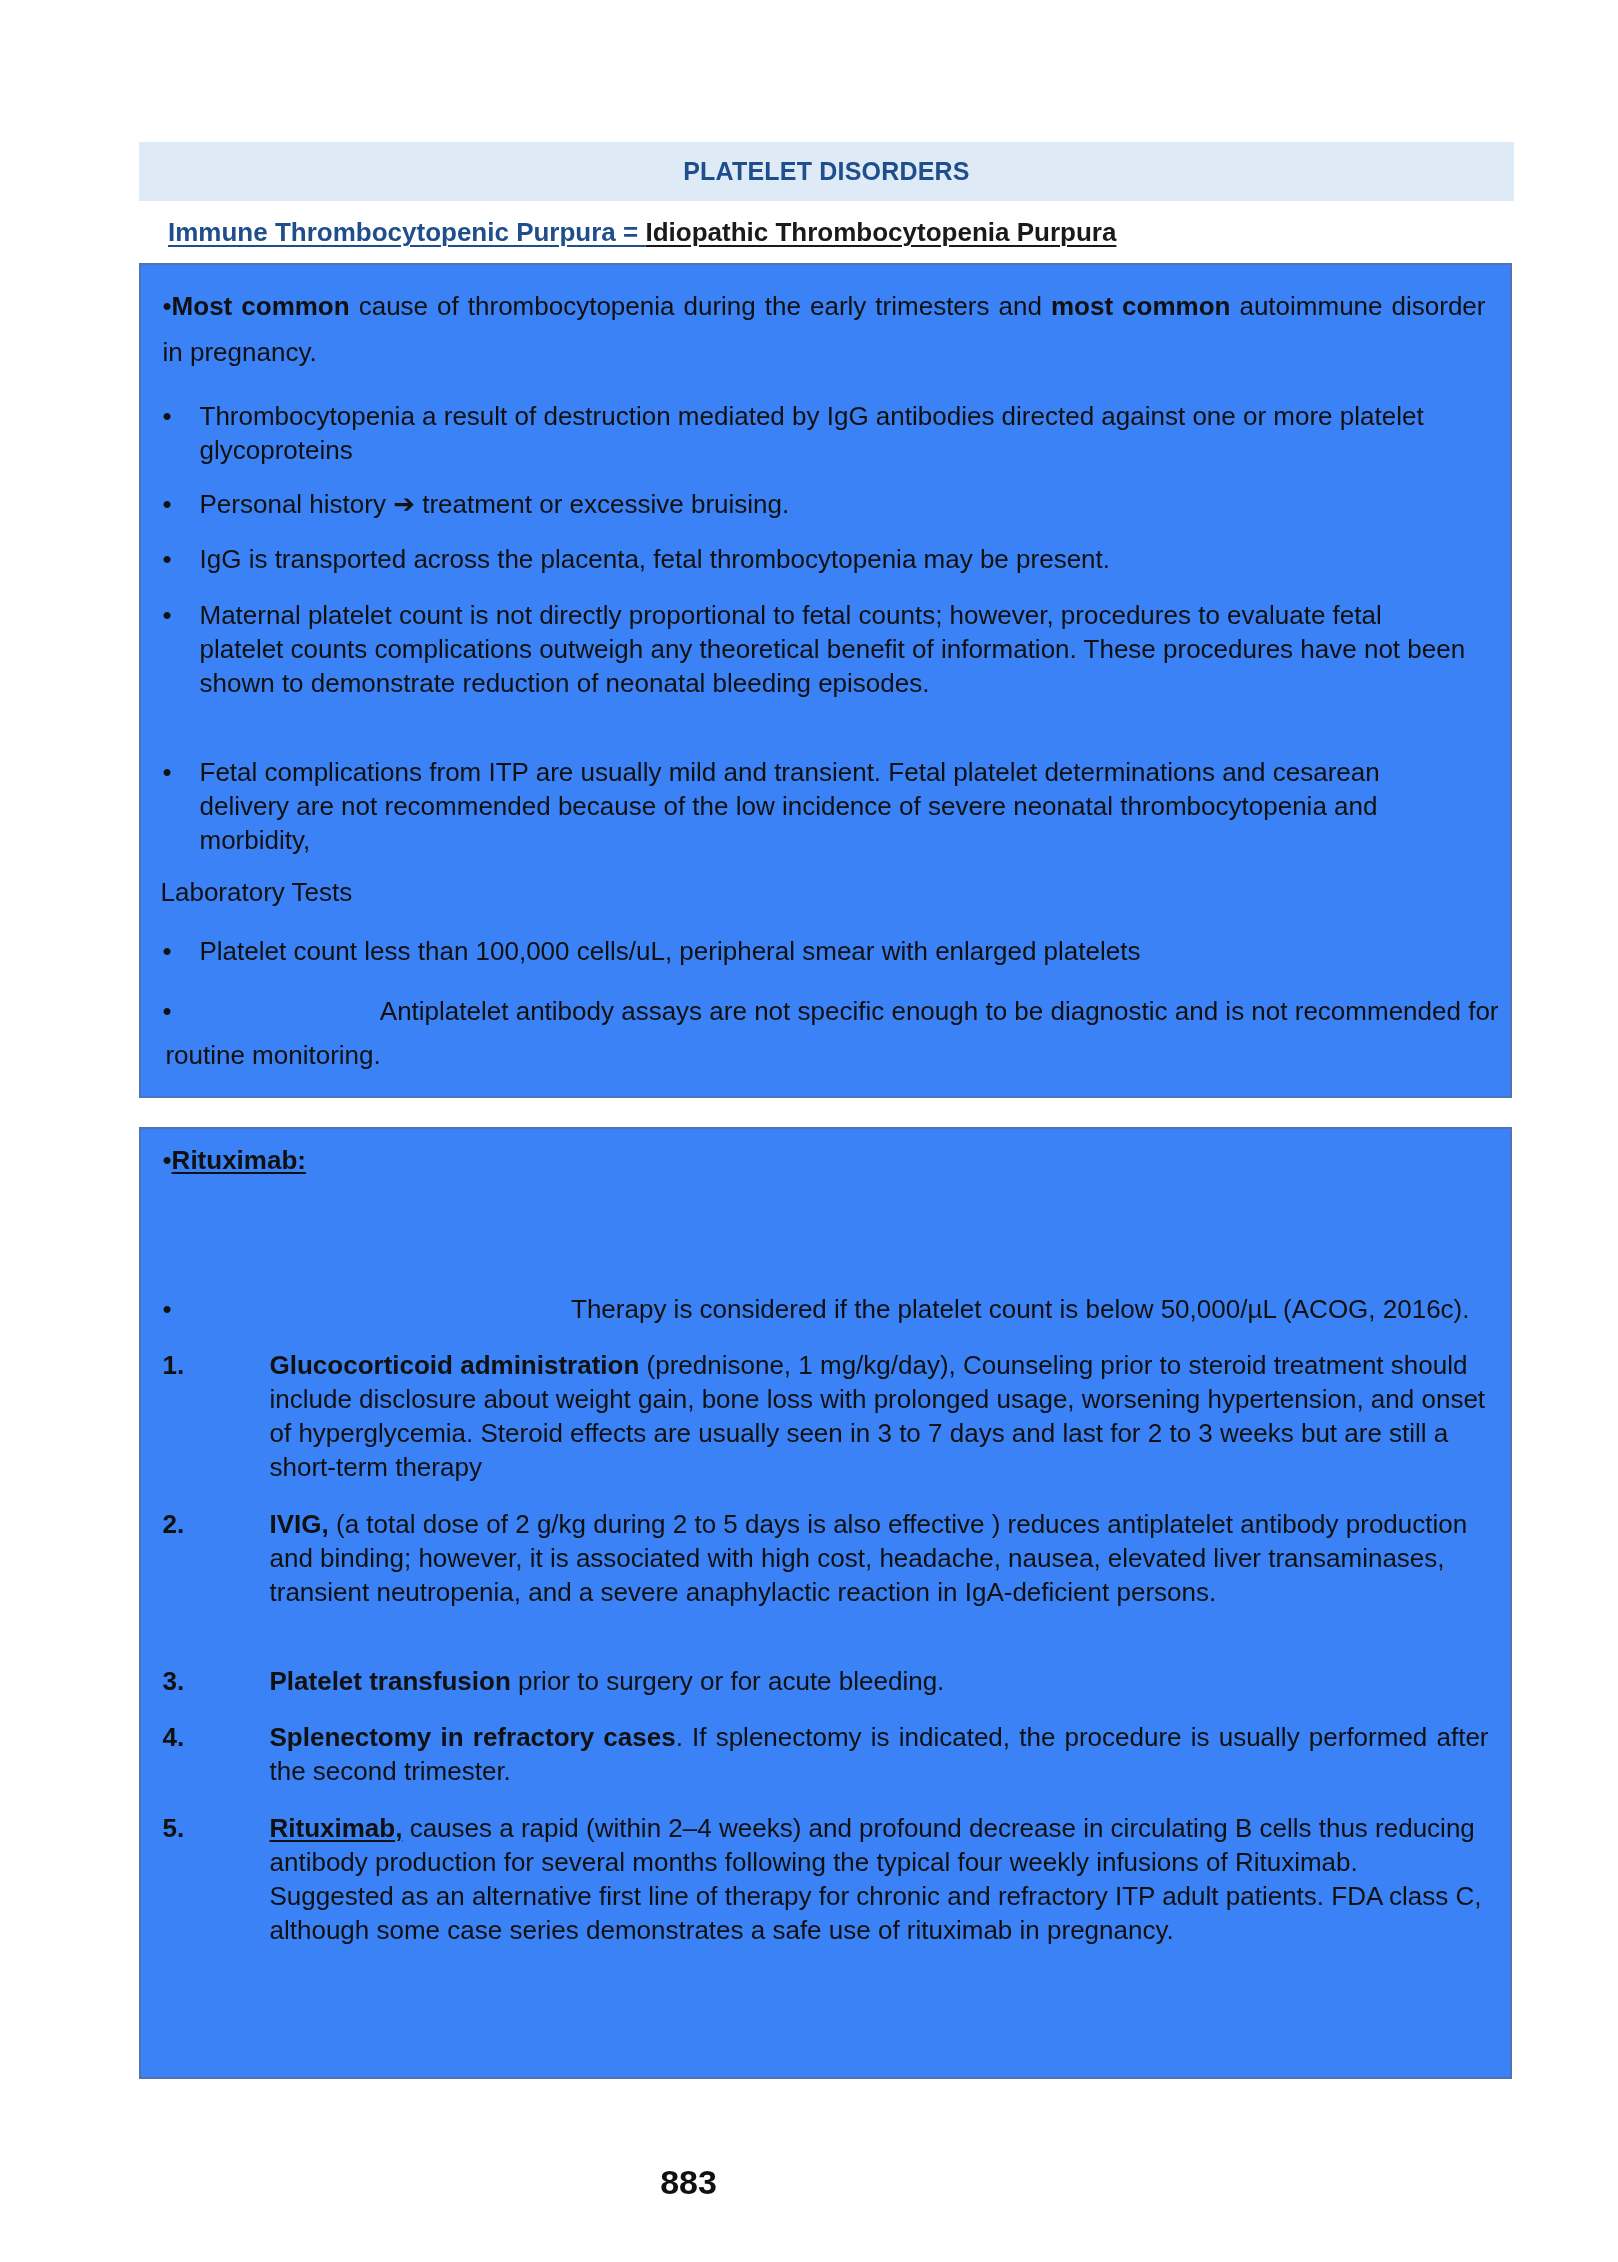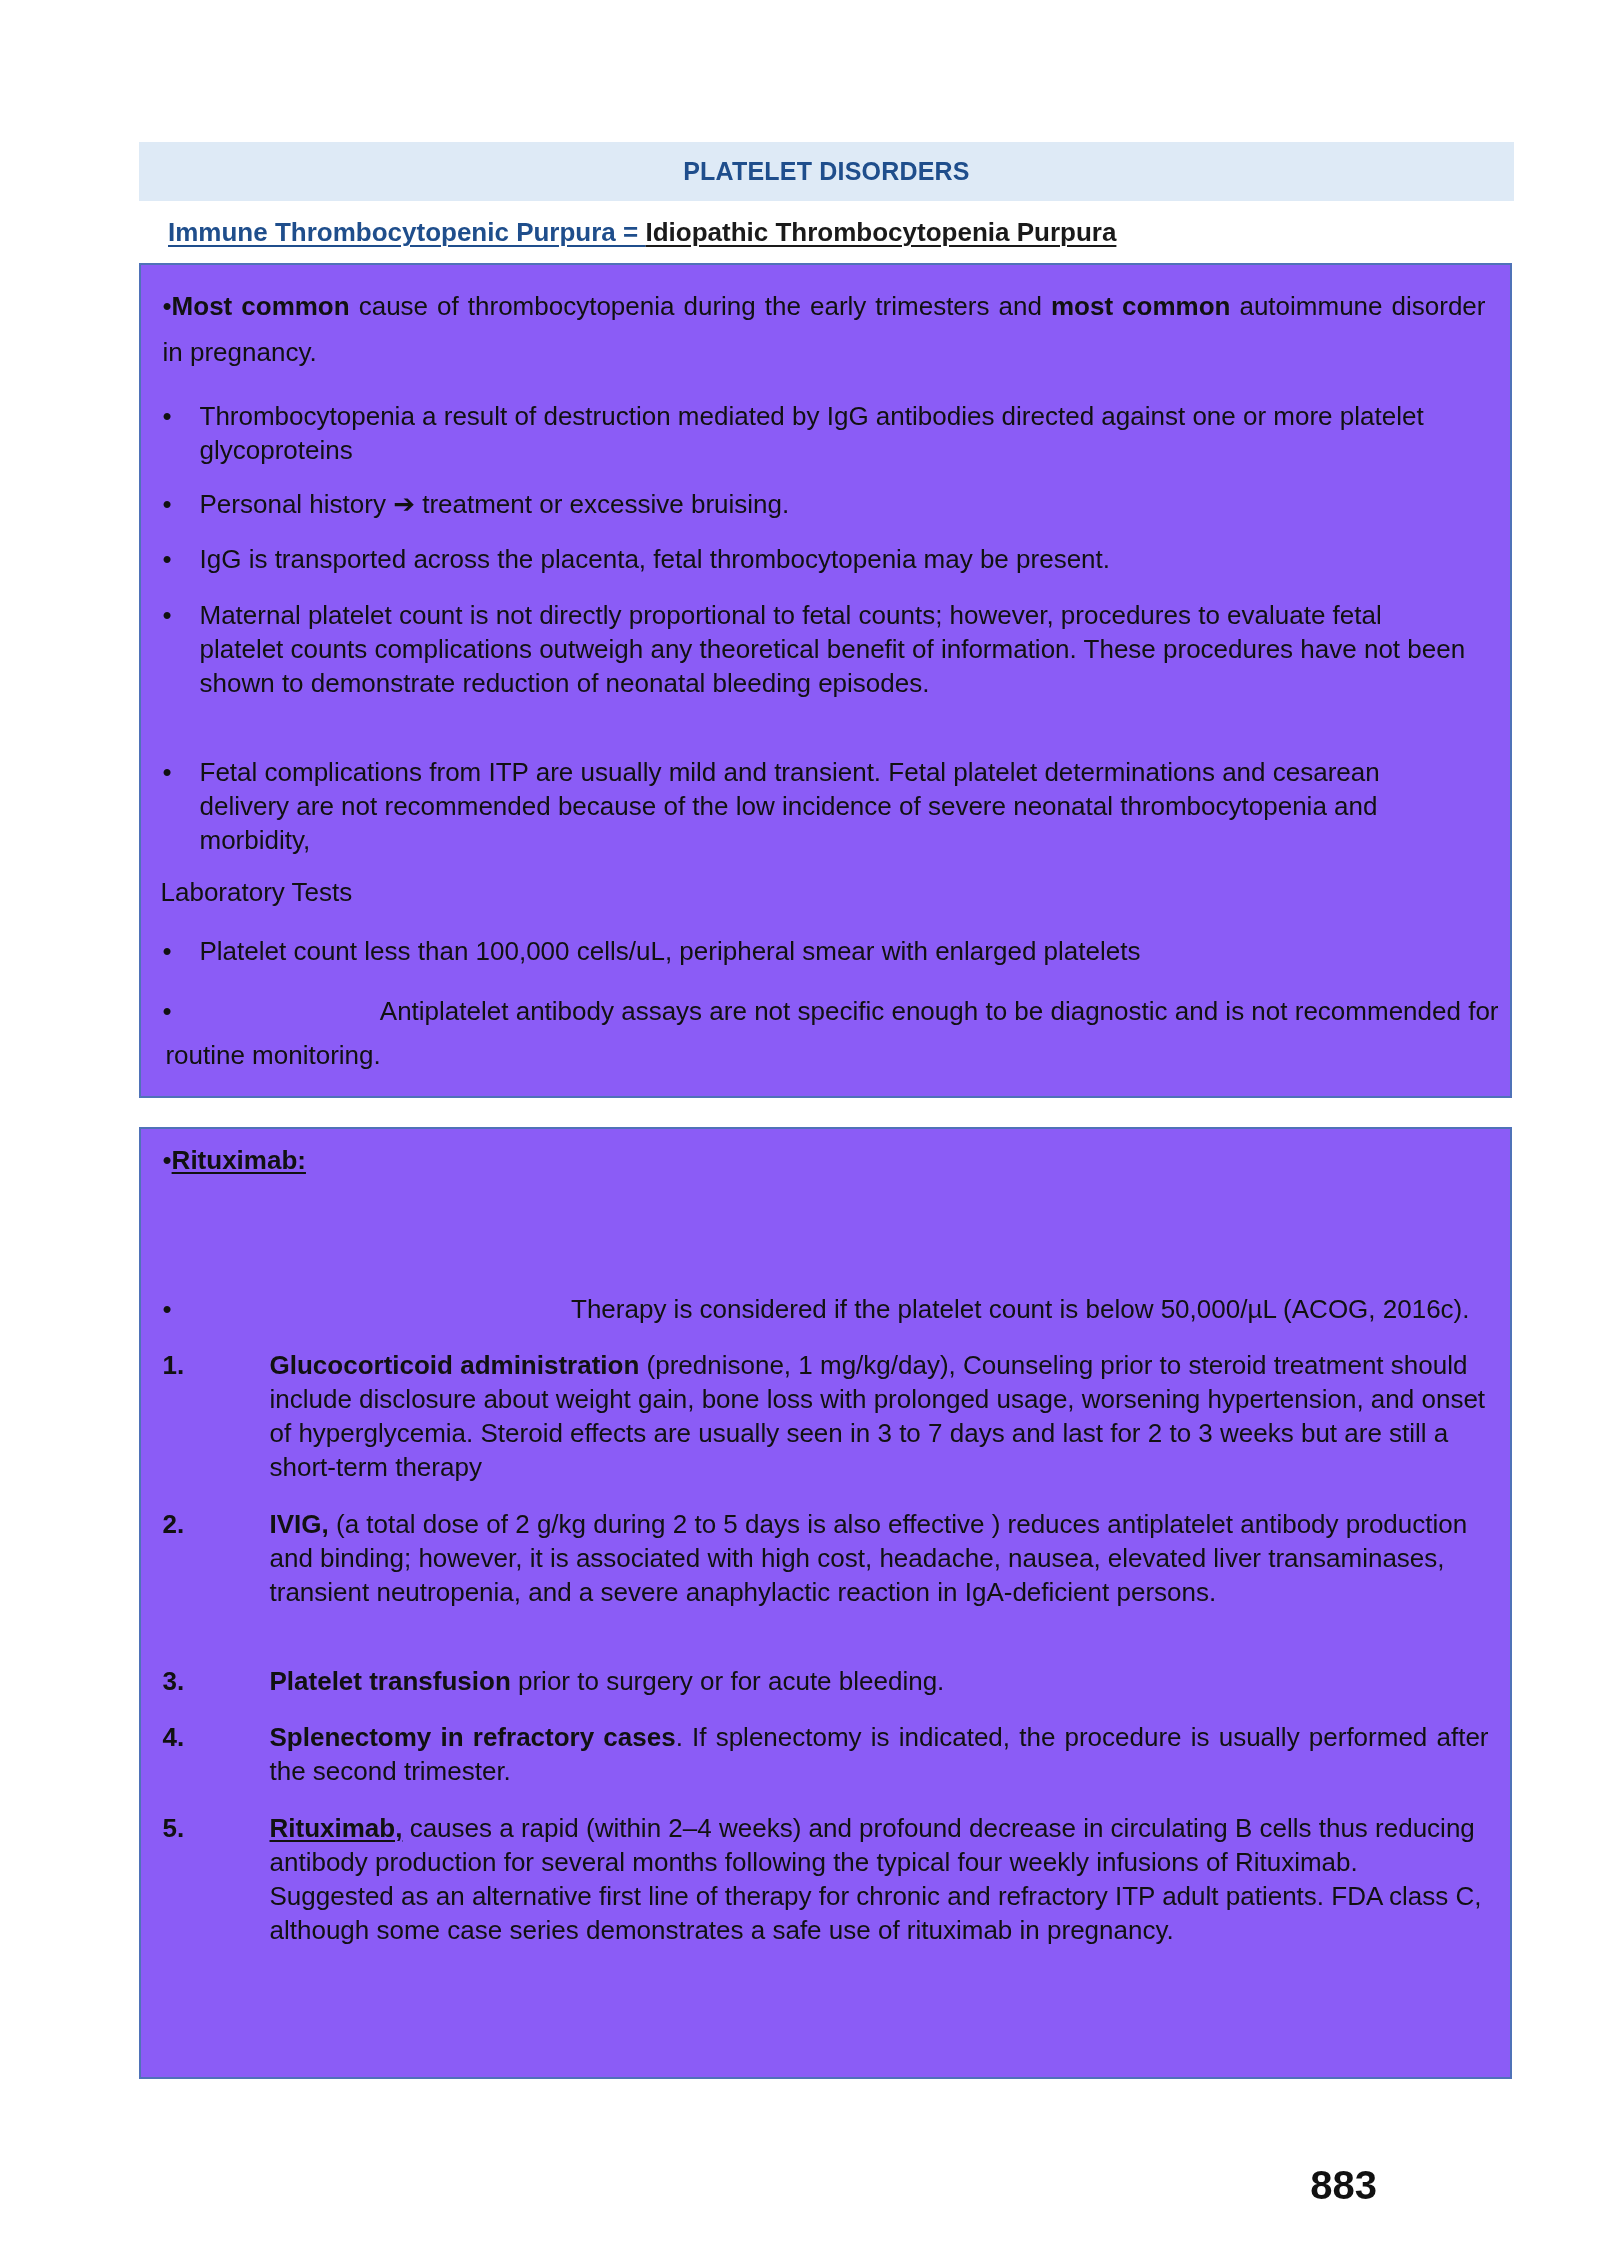--- a/index.html
+++ b/index.html
@@ -4,34 +4,34 @@
 <style>
   html, body { margin:0; padding:0; background:#ffffff; }
   body { width:1619px; height:2263px; position:relative; overflow:hidden;
          font-family:"Liberation Sans", "DejaVu Sans", sans-serif; color:#111; }
   .header-band { position:absolute; left:139px; top:142px; width:1375px; height:59px;
          background:#deeaf6; display:flex; align-items:center; justify-content:center; }
   .header-title { color:#1f4e8c; font-weight:bold; font-size:25px; letter-spacing:0.2px; }
   .subtitle { position:absolute; left:168px; top:217px; font-size:26px; font-weight:bold; white-space:nowrap; }
   .subtitle .blue { color:#1f4e8c; text-decoration:underline; text-decoration-thickness:2px; text-underline-offset:3.9px; }
   .subtitle .dark { color:#1a1a1a; text-decoration:underline; text-decoration-thickness:2px; text-underline-offset:3.9px; }
-  .box { position:absolute; left:139px; width:1369px; border:2.9px solid #4f72b8; background:#8b5cf6; }
+  .box { position:absolute; left:139px; width:1369px; border:2.9px solid #4f72b8; background:#3b82f6; }
   .box1 { top:263px; height:831px; }
   .box2 { top:1127px; height:948px; }
   .p { position:absolute; font-size:26px; line-height:34px; }
   .just { text-align:justify; text-align-last:left; }
   .bul { position:absolute; font-size:26px; line-height:34px; }
   .bul .dot { position:absolute; left:0; top:0; }
   .bul .txt { position:absolute; left:37px; top:0; right:0; }
   b { font-weight:bold; }
   .num { position:absolute; font-size:26px; line-height:34px; }
   .num .n { position:absolute; left:0; top:0; font-weight:bold; }
   .num .t { position:absolute; left:107px; top:0; right:0; }
   .u { text-decoration:underline; text-decoration-thickness:2px; text-underline-offset:2.9px; }
-  .pagenum { position:absolute; left:0; width:1377px; top:2163px; text-align:right; font-size:40px; font-weight:bold; }
+  .pagenum { position:absolute; left:0; width:1377px; top:2163px; text-align:center; font-size:34px; font-weight:bold; }
 </style>
 </head>
 <body>
 
 <div class="header-band">
   <span class="header-title">PLATELET DISORDERS</span>
 </div>
 
 <div class="subtitle">
   <span class="blue">Immune Thrombocytopenic Purpura = </span><span class="dark">Idiopathic Thrombocytopenia Purpura</span>

